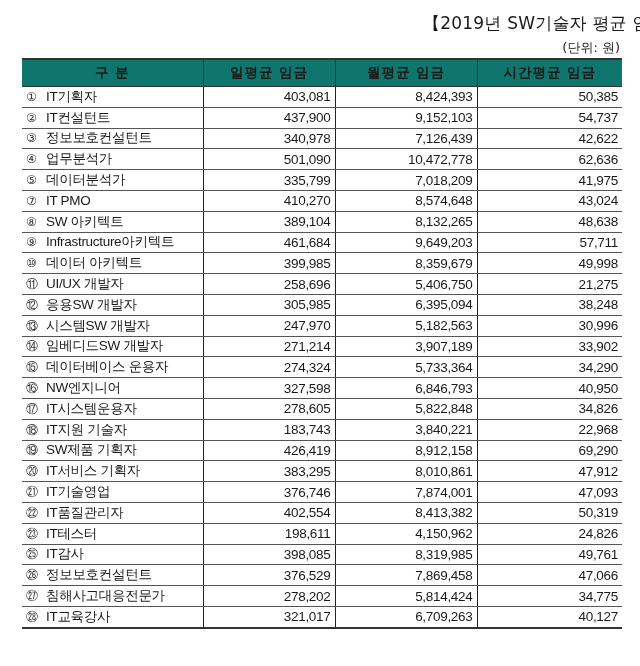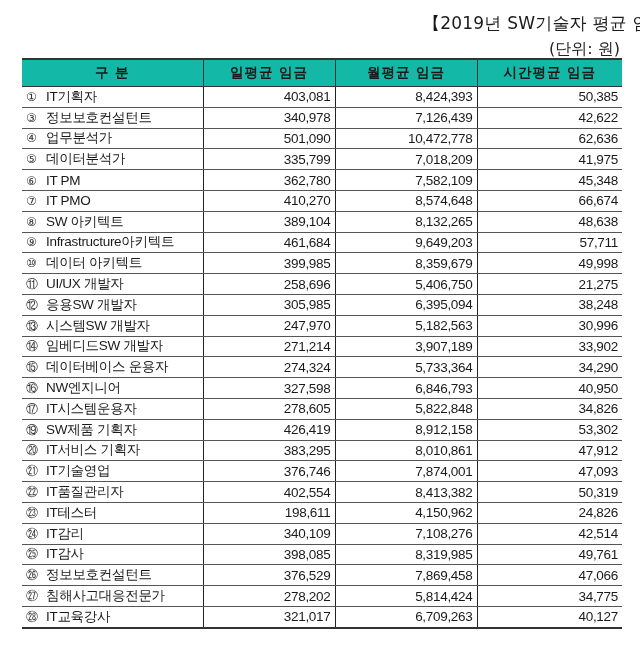--- a/index.html
+++ b/index.html
@@ -7,33 +7,33 @@
       width: 640px; height: 666px; overflow: hidden; position: relative;
       font-family: "DejaVu Sans", "Liberation Sans", sans-serif;
       color: #1a1a1a;
     }
     .title {
       position: absolute; left: 0; top: 12px; width: 640px;
       text-align: right; font-size: 17px; font-weight: normal; letter-spacing: 0.2px; margin-left: 44px;
     }
     .unit {
       position: absolute; right: 20px; top: 39px;
-      font-size: 16px; color: #222;
+      font-size: 13px; color: #222;
     }
     table.wage {
       position: absolute; left: 22px; top: 58px;
       width: 600px; border-collapse: collapse; table-layout: fixed;
       font-size: 13px;
     }
     table.wage col.c0 { width: 181px; }
     table.wage col.c1 { width: 132px; }
     table.wage col.c2 { width: 142px; }
     table.wage col.c3 { width: 145px; }
     table.wage thead th {
-      background: #14b8a6; height: 26px; font-weight: bold; font-size: 13.5px;
+      background: #0f766e; height: 26px; font-weight: bold; font-size: 13.5px;
       border-top: 2px solid #333; border-bottom: 1px solid #333;
       border-left: 1px solid #333; padding: 0; letter-spacing: 1px;
     }
     table.wage thead th:first-child { border-left: none; }
     table.wage tbody td {
       height: 19.8px; padding: 0 6px 0 4px;
       border-bottom: 1px solid #555; border-left: 1px solid #222;
       white-space: nowrap; overflow: hidden;
       font-family: "Liberation Sans", "DejaVu Sans", sans-serif;
       font-size: 13.5px; letter-spacing: -0.3px;
@@ -69,48 +69,48 @@
     </tr>
   </thead>
   <tbody id="rows">
       <tr>
         <td><span class="idx">①</span><span>IT기획자</span></td>
         <td class="num">403,081</td>
         <td class="num">8,424,393</td>
         <td class="num">50,385</td>
       </tr>
       <tr>
+        <td><span class="idx">②</span><span>IT컨설턴트</span></td>
+        <td class="num">437,900</td>
+        <td class="num">9,152,103</td>
+        <td class="num">54,737</td>
+      </tr>
+      <tr>
         <td><span class="idx">③</span><span>정보보호컨설턴트</span></td>
         <td class="num">340,978</td>
         <td class="num">7,126,439</td>
         <td class="num">42,622</td>
       </tr>
       <tr>
         <td><span class="idx">④</span><span>업무분석가</span></td>
         <td class="num">501,090</td>
         <td class="num">10,472,778</td>
         <td class="num">62,636</td>
       </tr>
       <tr>
         <td><span class="idx">⑤</span><span>데이터분석가</span></td>
         <td class="num">335,799</td>
         <td class="num">7,018,209</td>
         <td class="num">41,975</td>
       </tr>
       <tr>
-        <td><span class="idx">⑥</span><span>IT PM</span></td>
-        <td class="num">362,780</td>
-        <td class="num">7,582,109</td>
-        <td class="num">45,348</td>
-      </tr>
-      <tr>
         <td><span class="idx">⑦</span><span>IT PMO</span></td>
         <td class="num">410,270</td>
         <td class="num">8,574,648</td>
-        <td class="num">66,674</td>
+        <td class="num">43,024</td>
       </tr>
       <tr>
         <td><span class="idx">⑧</span><span>SW 아키텍트</span></td>
         <td class="num">389,104</td>
         <td class="num">8,132,265</td>
         <td class="num">48,638</td>
       </tr>
       <tr>
         <td><span class="idx">⑨</span><span>Infrastructure아키텍트</span></td>
         <td class="num">461,684</td>
@@ -159,24 +159,30 @@
         <td class="num">6,846,793</td>
         <td class="num">40,950</td>
       </tr>
       <tr>
         <td><span class="idx">⑰</span><span>IT시스템운용자</span></td>
         <td class="num">278,605</td>
         <td class="num">5,822,848</td>
         <td class="num">34,826</td>
       </tr>
       <tr>
+        <td><span class="idx">⑱</span><span>IT지원 기술자</span></td>
+        <td class="num">183,743</td>
+        <td class="num">3,840,221</td>
+        <td class="num">22,968</td>
+      </tr>
+      <tr>
         <td><span class="idx">⑲</span><span>SW제품 기획자</span></td>
         <td class="num">426,419</td>
         <td class="num">8,912,158</td>
-        <td class="num">53,302</td>
+        <td class="num">69,290</td>
       </tr>
       <tr>
         <td><span class="idx">⑳</span><span>IT서비스 기획자</span></td>
         <td class="num">383,295</td>
         <td class="num">8,010,861</td>
         <td class="num">47,912</td>
       </tr>
       <tr>
         <td><span class="idx">㉑</span><span>IT기술영업</span></td>
         <td class="num">376,746</td>
@@ -189,26 +195,20 @@
         <td class="num">8,413,382</td>
         <td class="num">50,319</td>
       </tr>
       <tr>
         <td><span class="idx">㉓</span><span>IT테스터</span></td>
         <td class="num">198,611</td>
         <td class="num">4,150,962</td>
         <td class="num">24,826</td>
       </tr>
       <tr>
-        <td><span class="idx">㉔</span><span>IT감리</span></td>
-        <td class="num">340,109</td>
-        <td class="num">7,108,276</td>
-        <td class="num">42,514</td>
-      </tr>
-      <tr>
         <td><span class="idx">㉕</span><span>IT감사</span></td>
         <td class="num">398,085</td>
         <td class="num">8,319,985</td>
         <td class="num">49,761</td>
       </tr>
       <tr>
         <td><span class="idx">㉖</span><span>정보보호컨설턴트</span></td>
         <td class="num">376,529</td>
         <td class="num">7,869,458</td>
         <td class="num">47,066</td>

